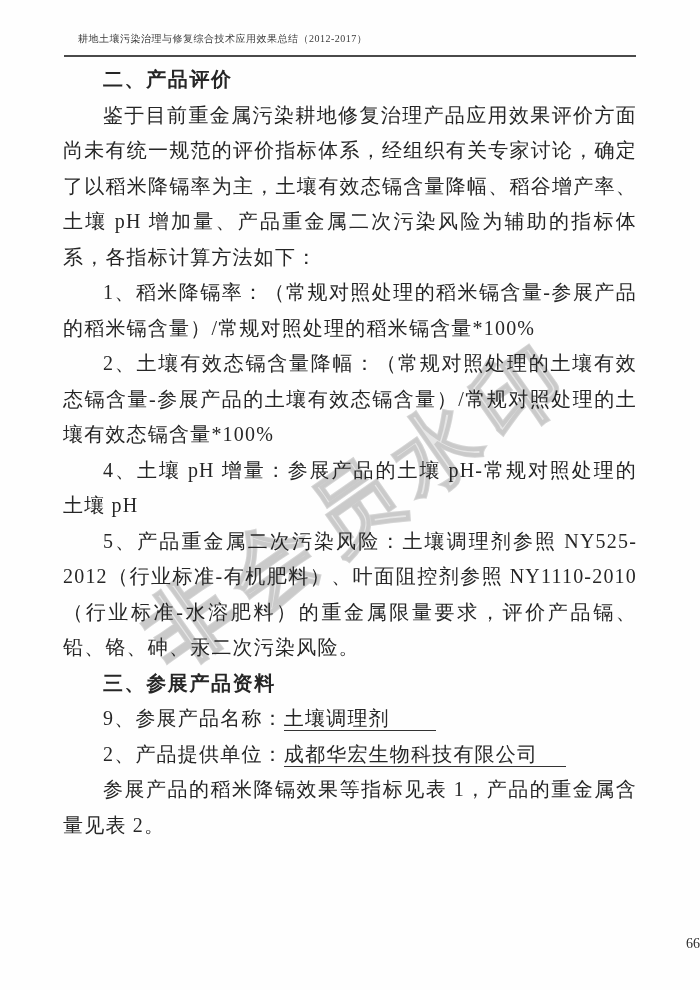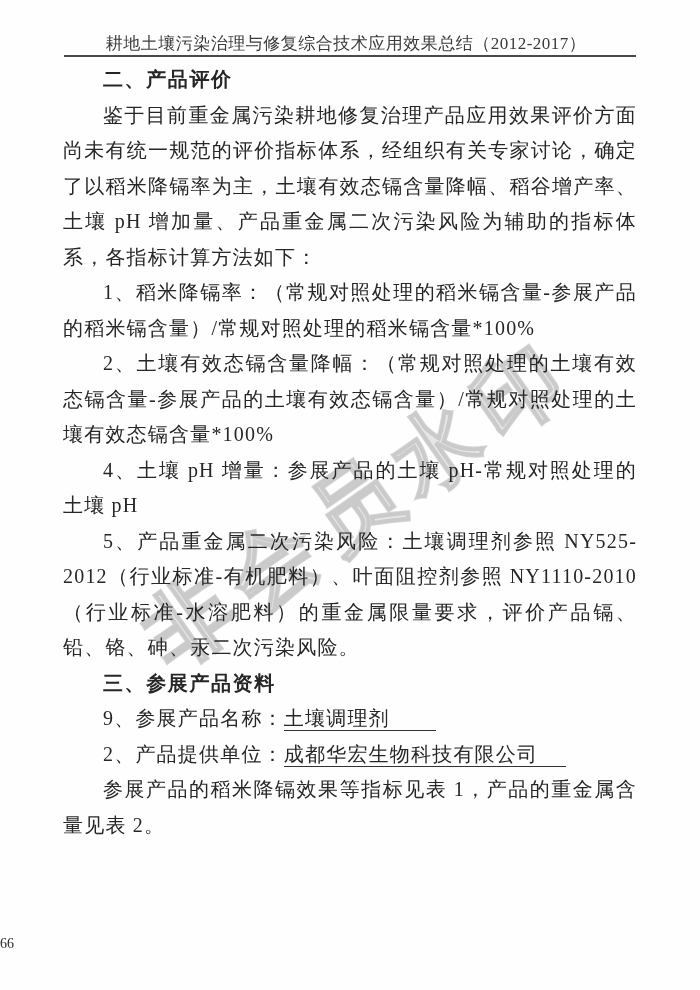--- a/index.html
+++ b/index.html
@@ -12,24 +12,23 @@
     width: 700px;
     height: 990px;
     background: #fefefe;
     overflow: hidden;
     font-family: "Liberation Serif", "DejaVu Serif", serif;
     color: #262626;
   }
   .running-header {
     position: absolute;
     top: 32px;
-    left: 60px;
+    left: 78px;
     width: 572px;
-    text-align: center;
-    font-size: 17px;
+    font-size: 10px;
     letter-spacing: 0.5px;
     color: #3a3a3a;
     z-index: 2;
   }
   .header-rule {
     position: absolute;
     top: 55px;
     left: 64px;
     width: 572px;
     height: 0;
@@ -78,21 +77,21 @@
     padding-bottom: 1px;
   }
   .tail-wide  { padding-right: 46px; margin-top: 20px; }
   .tail-slim  { padding-right: 28px; }
   .blank-num  { padding: 0 3px; }
   .page-footer {
     position: absolute;
     top: 936px;
     left: 0;
     width: 700px;
-    text-align: left;
+    text-align: right;
     font-size: 14px;
     color: #2b2b2b;
     z-index: 1;
   }
 </style>
 </head>
 <body>
 
 <div class="page">
 

